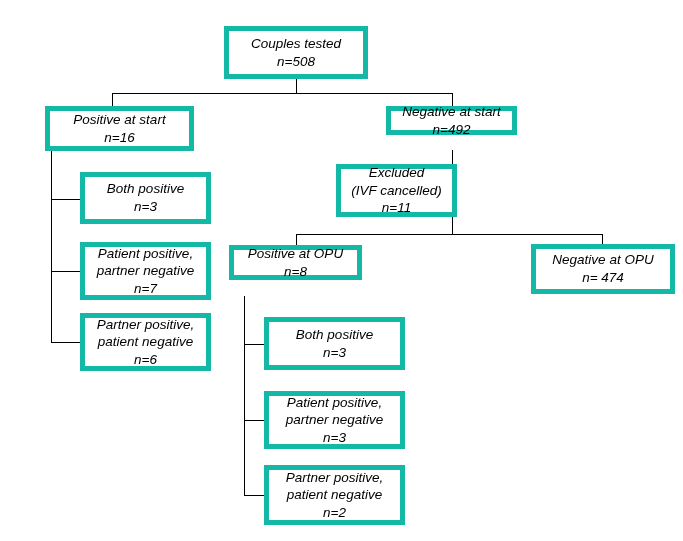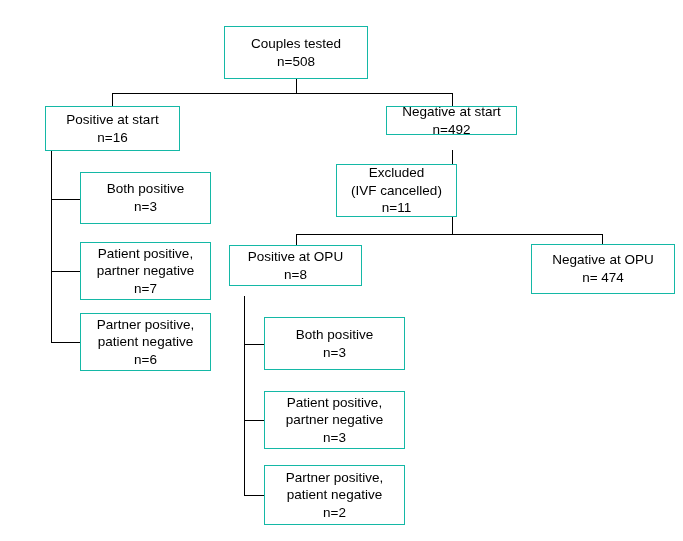--- a/index.html
+++ b/index.html
@@ -12,32 +12,33 @@
     position: relative;
     width: 683px;
     height: 541px;
     background: #ffffff;
     font-family: "Liberation Sans", sans-serif;
     overflow: hidden;
   }
   .node {
     position: absolute;
     box-sizing: border-box;
-    border: 1px solid #14b8a6;
+    border: 5px solid #14b8a6;
     background: #ffffff;
     display: flex;
     align-items: center;
     justify-content: center;
     text-align: center;
     color: #000000;
     font-size: 13.5px;
     line-height: 1.30;
     z-index: 3;
     white-space: pre-line;
     padding: 0 4px;
+    font-style: italic;
   }
   .edge {
     position: absolute;
     background: #000000;
     z-index: 1;
   }
   .edge.h { height: 1px; }
   .edge.v { width: 1px; }
 </style>
 </head>
@@ -67,31 +68,31 @@
   <div class="edge v" style="left:602px; top:234px; height:10px;"></div>
 
   <div class="edge v" style="left:244px; top:296px; height:199px;"></div>
   <div class="edge h" style="left:244px; top:344px; width:21px;"></div>
   <div class="edge h" style="left:244px; top:420px; width:21px;"></div>
   <div class="edge h" style="left:244px; top:495px; width:21px;"></div>
 
   <div class="node" style="left:224px; top:26px; width:144px; height:53px;">Couples tested
 n=508</div>
 
-  <div class="node" style="left:45px; top:106px; width:135px; height:45px;">Positive at start
+  <div class="node" style="left:45px; top:106px; width:149px; height:45px;">Positive at start
 n=16</div>
 
   <div class="node" style="left:386px; top:106px; width:131px; height:29px;">Negative at start
 n=492</div>
 
   <div class="node" style="left:304px; top:164px; width:121px; height:53px;margin-left:32px;">Excluded
 (IVF cancelled)
 n=11</div>
 
-  <div class="node" style="left:229px; top:245px; width:133px; height:41px;">Positive at OPU
+  <div class="node" style="left:229px; top:245px; width:133px; height:35px;">Positive at OPU
 n=8</div>
 
   <div class="node" style="left:531px; top:244px; width:144px; height:50px;">Negative at OPU
 n= 474</div>
 
   <div class="node" style="left:80px; top:172px; width:131px; height:52px;">Both positive
 n=3</div>
 
   <div class="node" style="left:80px; top:242px; width:131px; height:58px;">Patient positive,
 partner negative

